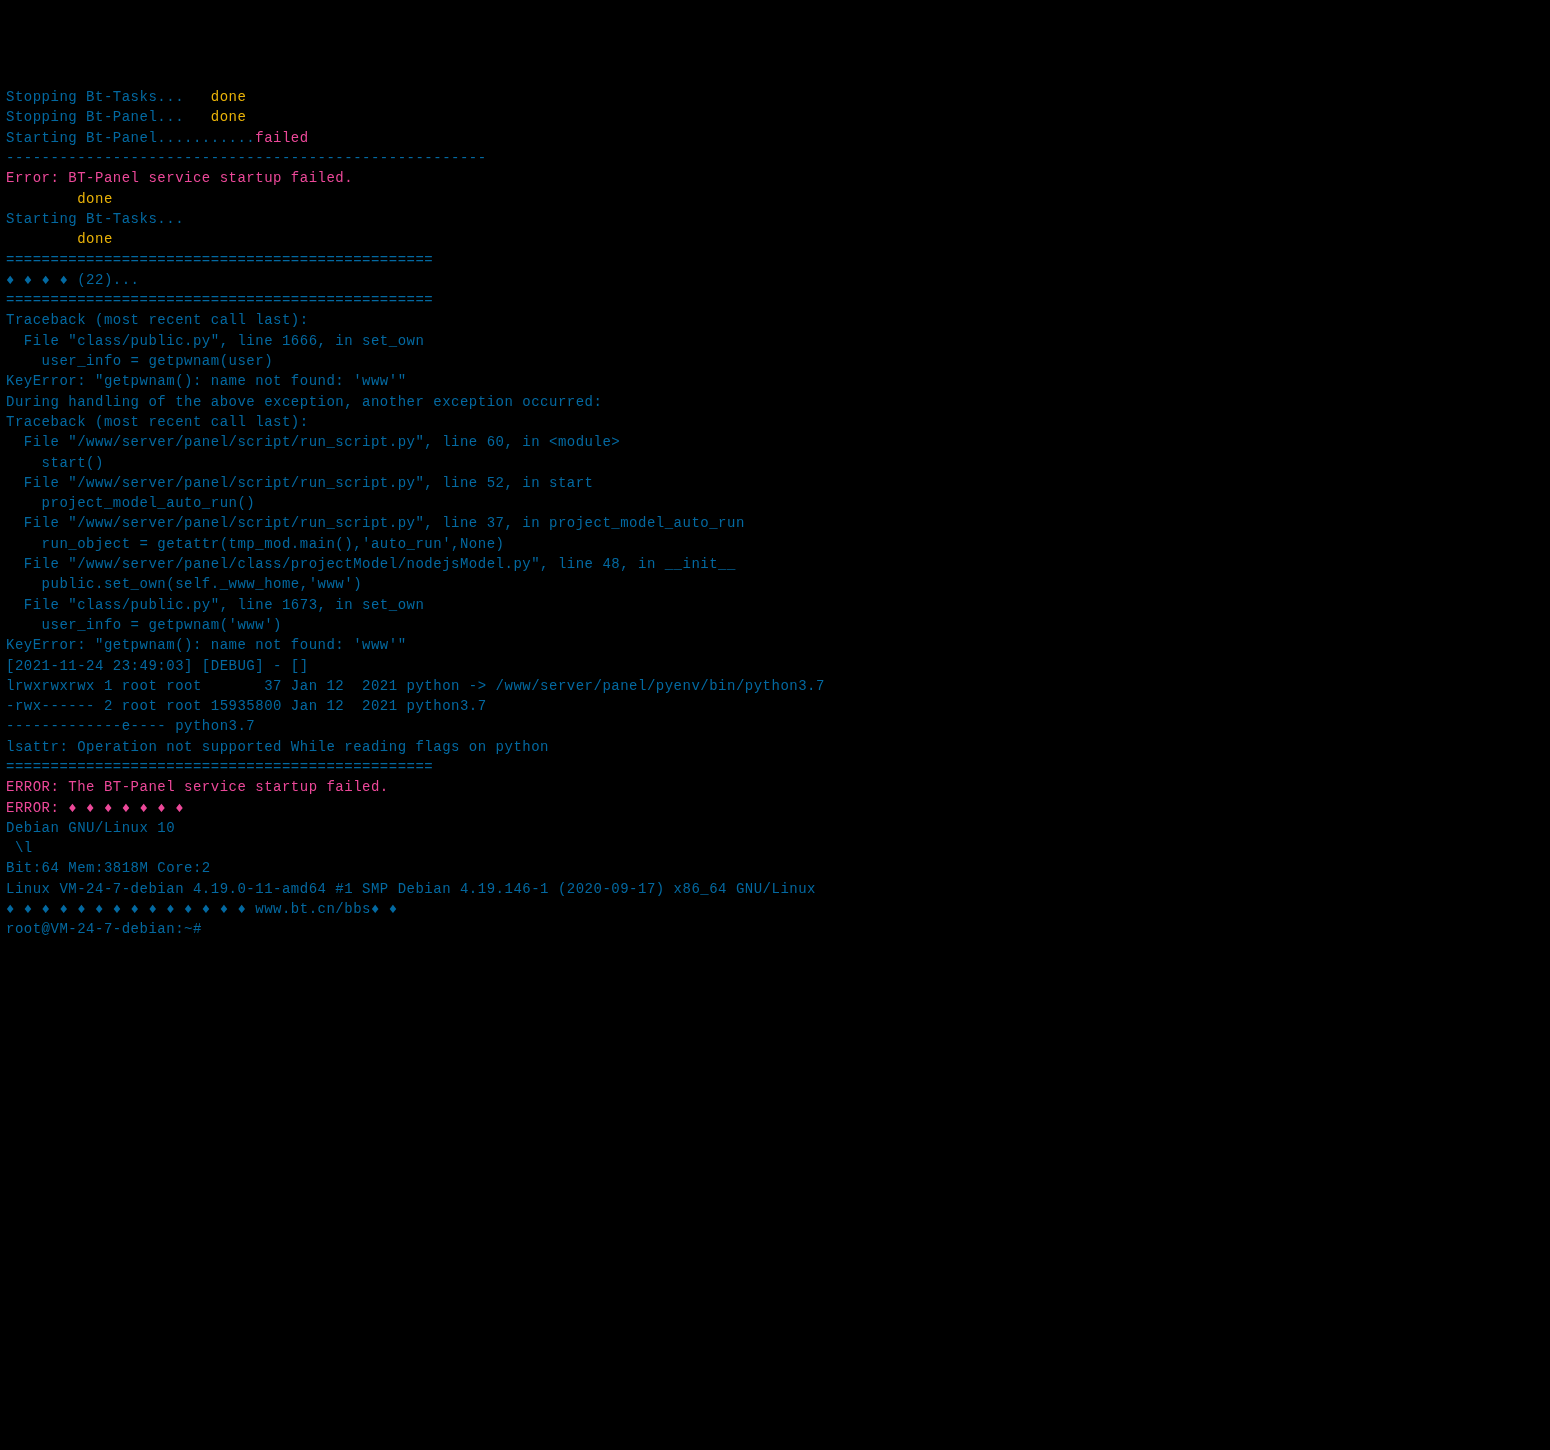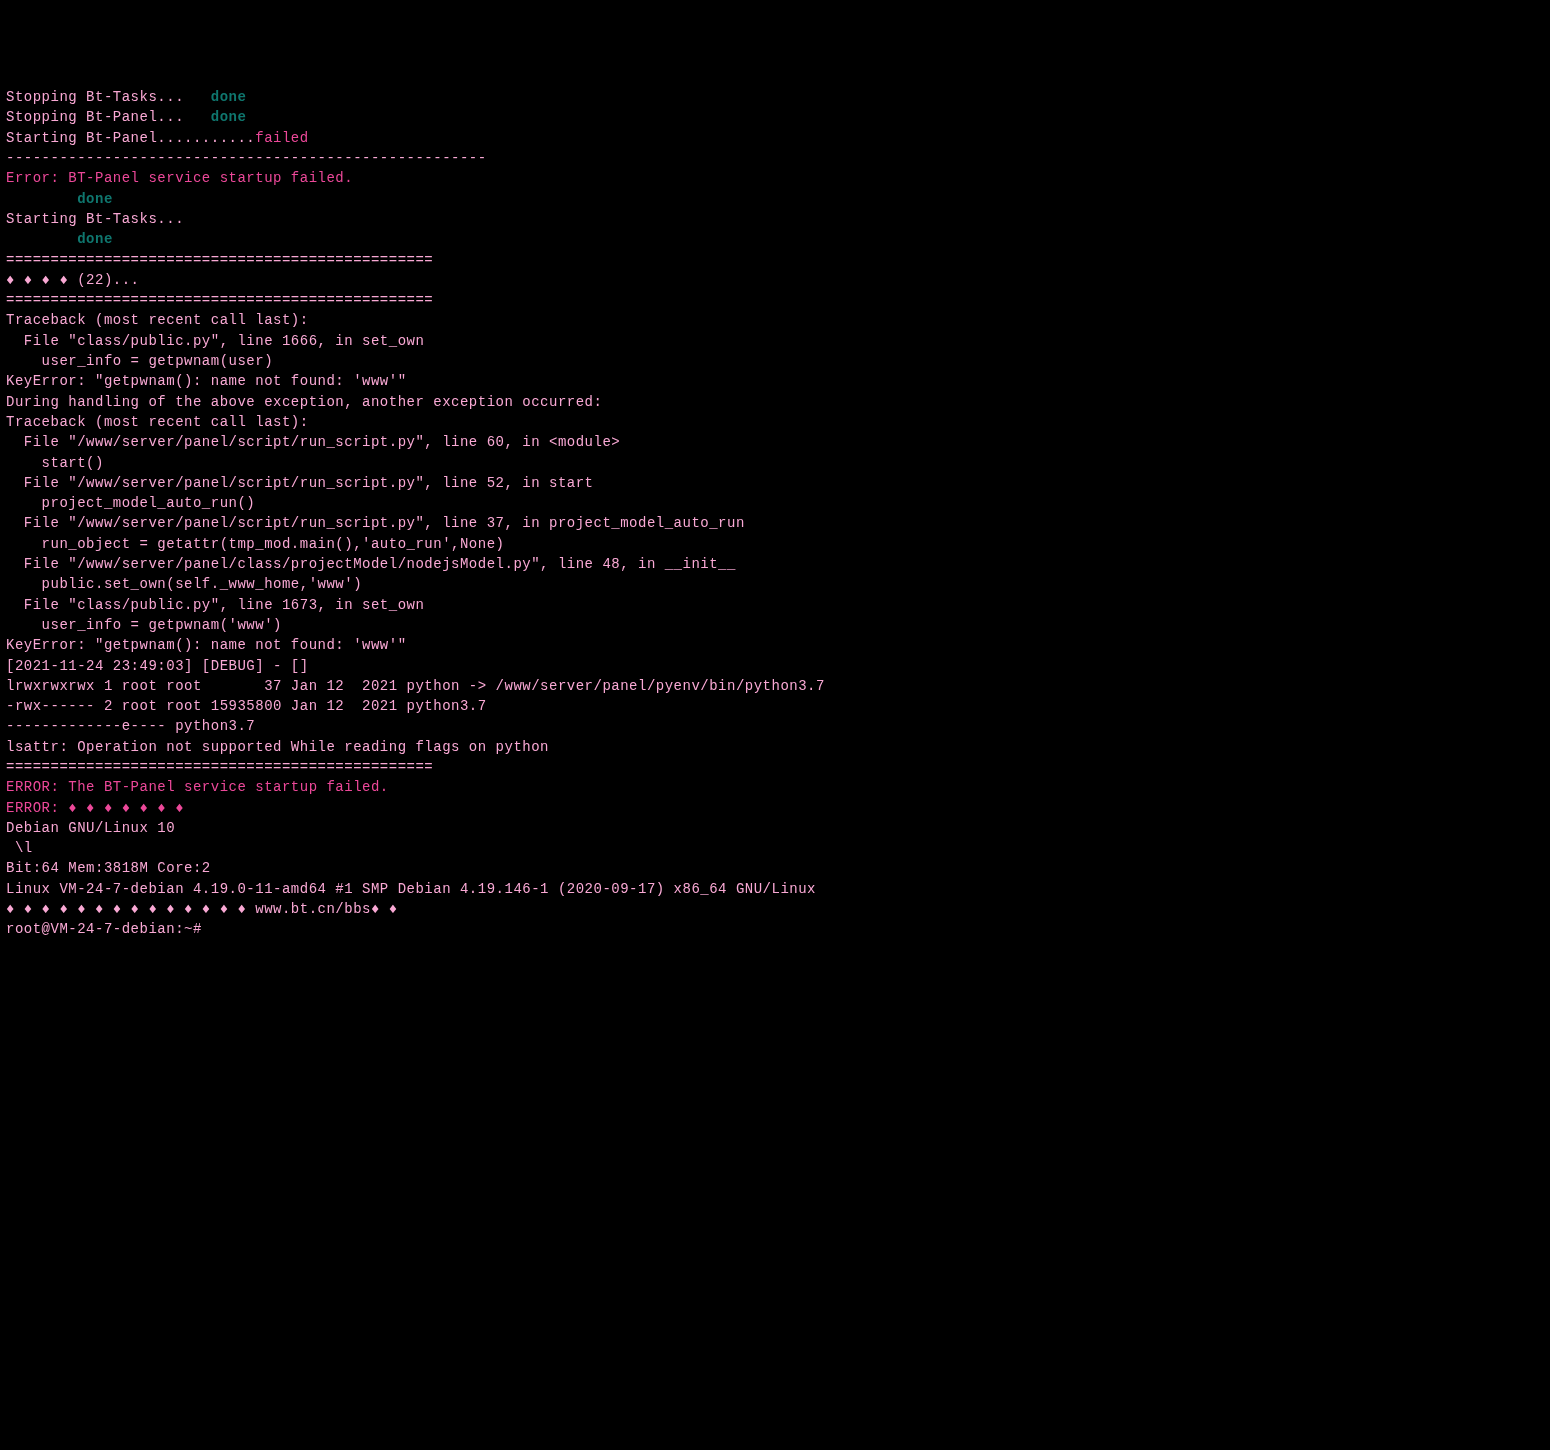--- a/index.html
+++ b/index.html
@@ -7,22 +7,22 @@
       background: #000;
       color: #e0e0e0;
       font-family: 'Consolas', 'Monaco', 'Courier New', monospace;
       font-size: 14px;
       line-height: 1.45;
       padding: 6px;
       white-space: pre;
       letter-spacing: 0.5px;
     }
     .line { white-space: pre; }
-    .white { color: #f9a8d4; }
-    .green { color: #0f766e; font-weight: bold; }
+    .white { color: #0369a1; }
+    .green { color: #eab308; }
     .red { color: #ec4899; }
   </style>
 </head>
 <body>
 
 
 
 <div id="terminal-container"><div class="line"><span class="white">Stopping Bt-Tasks...   </span><span class="green">done</span></div><div class="line"><span class="white">Stopping Bt-Panel...   </span><span class="green">done</span></div><div class="line"><span class="white">Starting Bt-Panel...........</span><span class="red">failed</span></div><div class="line"><span class="white">------------------------------------------------------</span></div><div class="line"><span class="white"></span></div><div class="line"><span class="red">Error: BT-Panel service startup failed.</span></div><div class="line"><span class="green">        done</span></div><div class="line"><span class="white">Starting Bt-Tasks...</span></div><div class="line"><span class="green">        done</span></div><div class="line"><span class="white">================================================</span></div><div class="line"><span class="white">♦ ♦ ♦ ♦ (22)...</span></div><div class="line"><span class="white">================================================</span></div><div class="line"><span class="white">Traceback (most recent call last):</span></div><div class="line"><span class="white">  File "class/public.py", line 1666, in set_own</span></div><div class="line"><span class="white">    user_info = getpwnam(user)</span></div><div class="line"><span class="white">KeyError: "getpwnam(): name not found: 'www'"</span></div><div class="line"><span class="white"></span></div><div class="line"><span class="white">During handling of the above exception, another exception occurred:</span></div><div class="line"><span class="white"></span></div><div class="line"><span class="white">Traceback (most recent call last):</span></div><div class="line"><span class="white">  File "/www/server/panel/script/run_script.py", line 60, in &lt;module&gt;</span></div><div class="line"><span class="white">    start()</span></div><div class="line"><span class="white">  File "/www/server/panel/script/run_script.py", line 52, in start</span></div><div class="line"><span class="white">    project_model_auto_run()</span></div><div class="line"><span class="white">  File "/www/server/panel/script/run_script.py", line 37, in project_model_auto_run</span></div><div class="line"><span class="white">    run_object = getattr(tmp_mod.main(),'auto_run',None)</span></div><div class="line"><span class="white">  File "/www/server/panel/class/projectModel/nodejsModel.py", line 48, in __init__</span></div><div class="line"><span class="white">    public.set_own(self._www_home,'www')</span></div><div class="line"><span class="white">  File "class/public.py", line 1673, in set_own</span></div><div class="line"><span class="white">    user_info = getpwnam('www')</span></div><div class="line"><span class="white">KeyError: "getpwnam(): name not found: 'www'"</span></div><div class="line"><span class="white">[2021-11-24 23:49:03] [DEBUG] - []</span></div><div class="line"><span class="white">lrwxrwxrwx 1 root root       37 Jan 12  2021 python -&gt; /www/server/panel/pyenv/bin/python3.7</span></div><div class="line"><span class="white">-rwx------ 2 root root 15935800 Jan 12  2021 python3.7</span></div><div class="line"><span class="white">-------------e---- python3.7</span></div><div class="line"><span class="white">lsattr: Operation not supported While reading flags on python</span></div><div class="line"><span class="white">================================================</span></div><div class="line"><span class="red">ERROR: The BT-Panel service startup failed.</span></div><div class="line"><span class="red">ERROR: ♦ ♦ ♦ ♦ ♦ ♦ ♦</span></div><div class="line"><span class="white">Debian GNU/Linux 10</span></div><div class="line"><span class="white"> \l</span></div><div class="line"><span class="white">Bit:64 Mem:3818M Core:2</span></div><div class="line"><span class="white">Linux VM-24-7-debian 4.19.0-11-amd64 #1 SMP Debian 4.19.146-1 (2020-09-17) x86_64 GNU/Linux</span></div><div class="line"><span class="white">♦ ♦ ♦ ♦ ♦ ♦ ♦ ♦ ♦ ♦ ♦ ♦ ♦ ♦ www.bt.cn/bbs♦ ♦</span></div><div class="line"><span class="white">root@VM-24-7-debian:~#</span></div></div>
 
 

